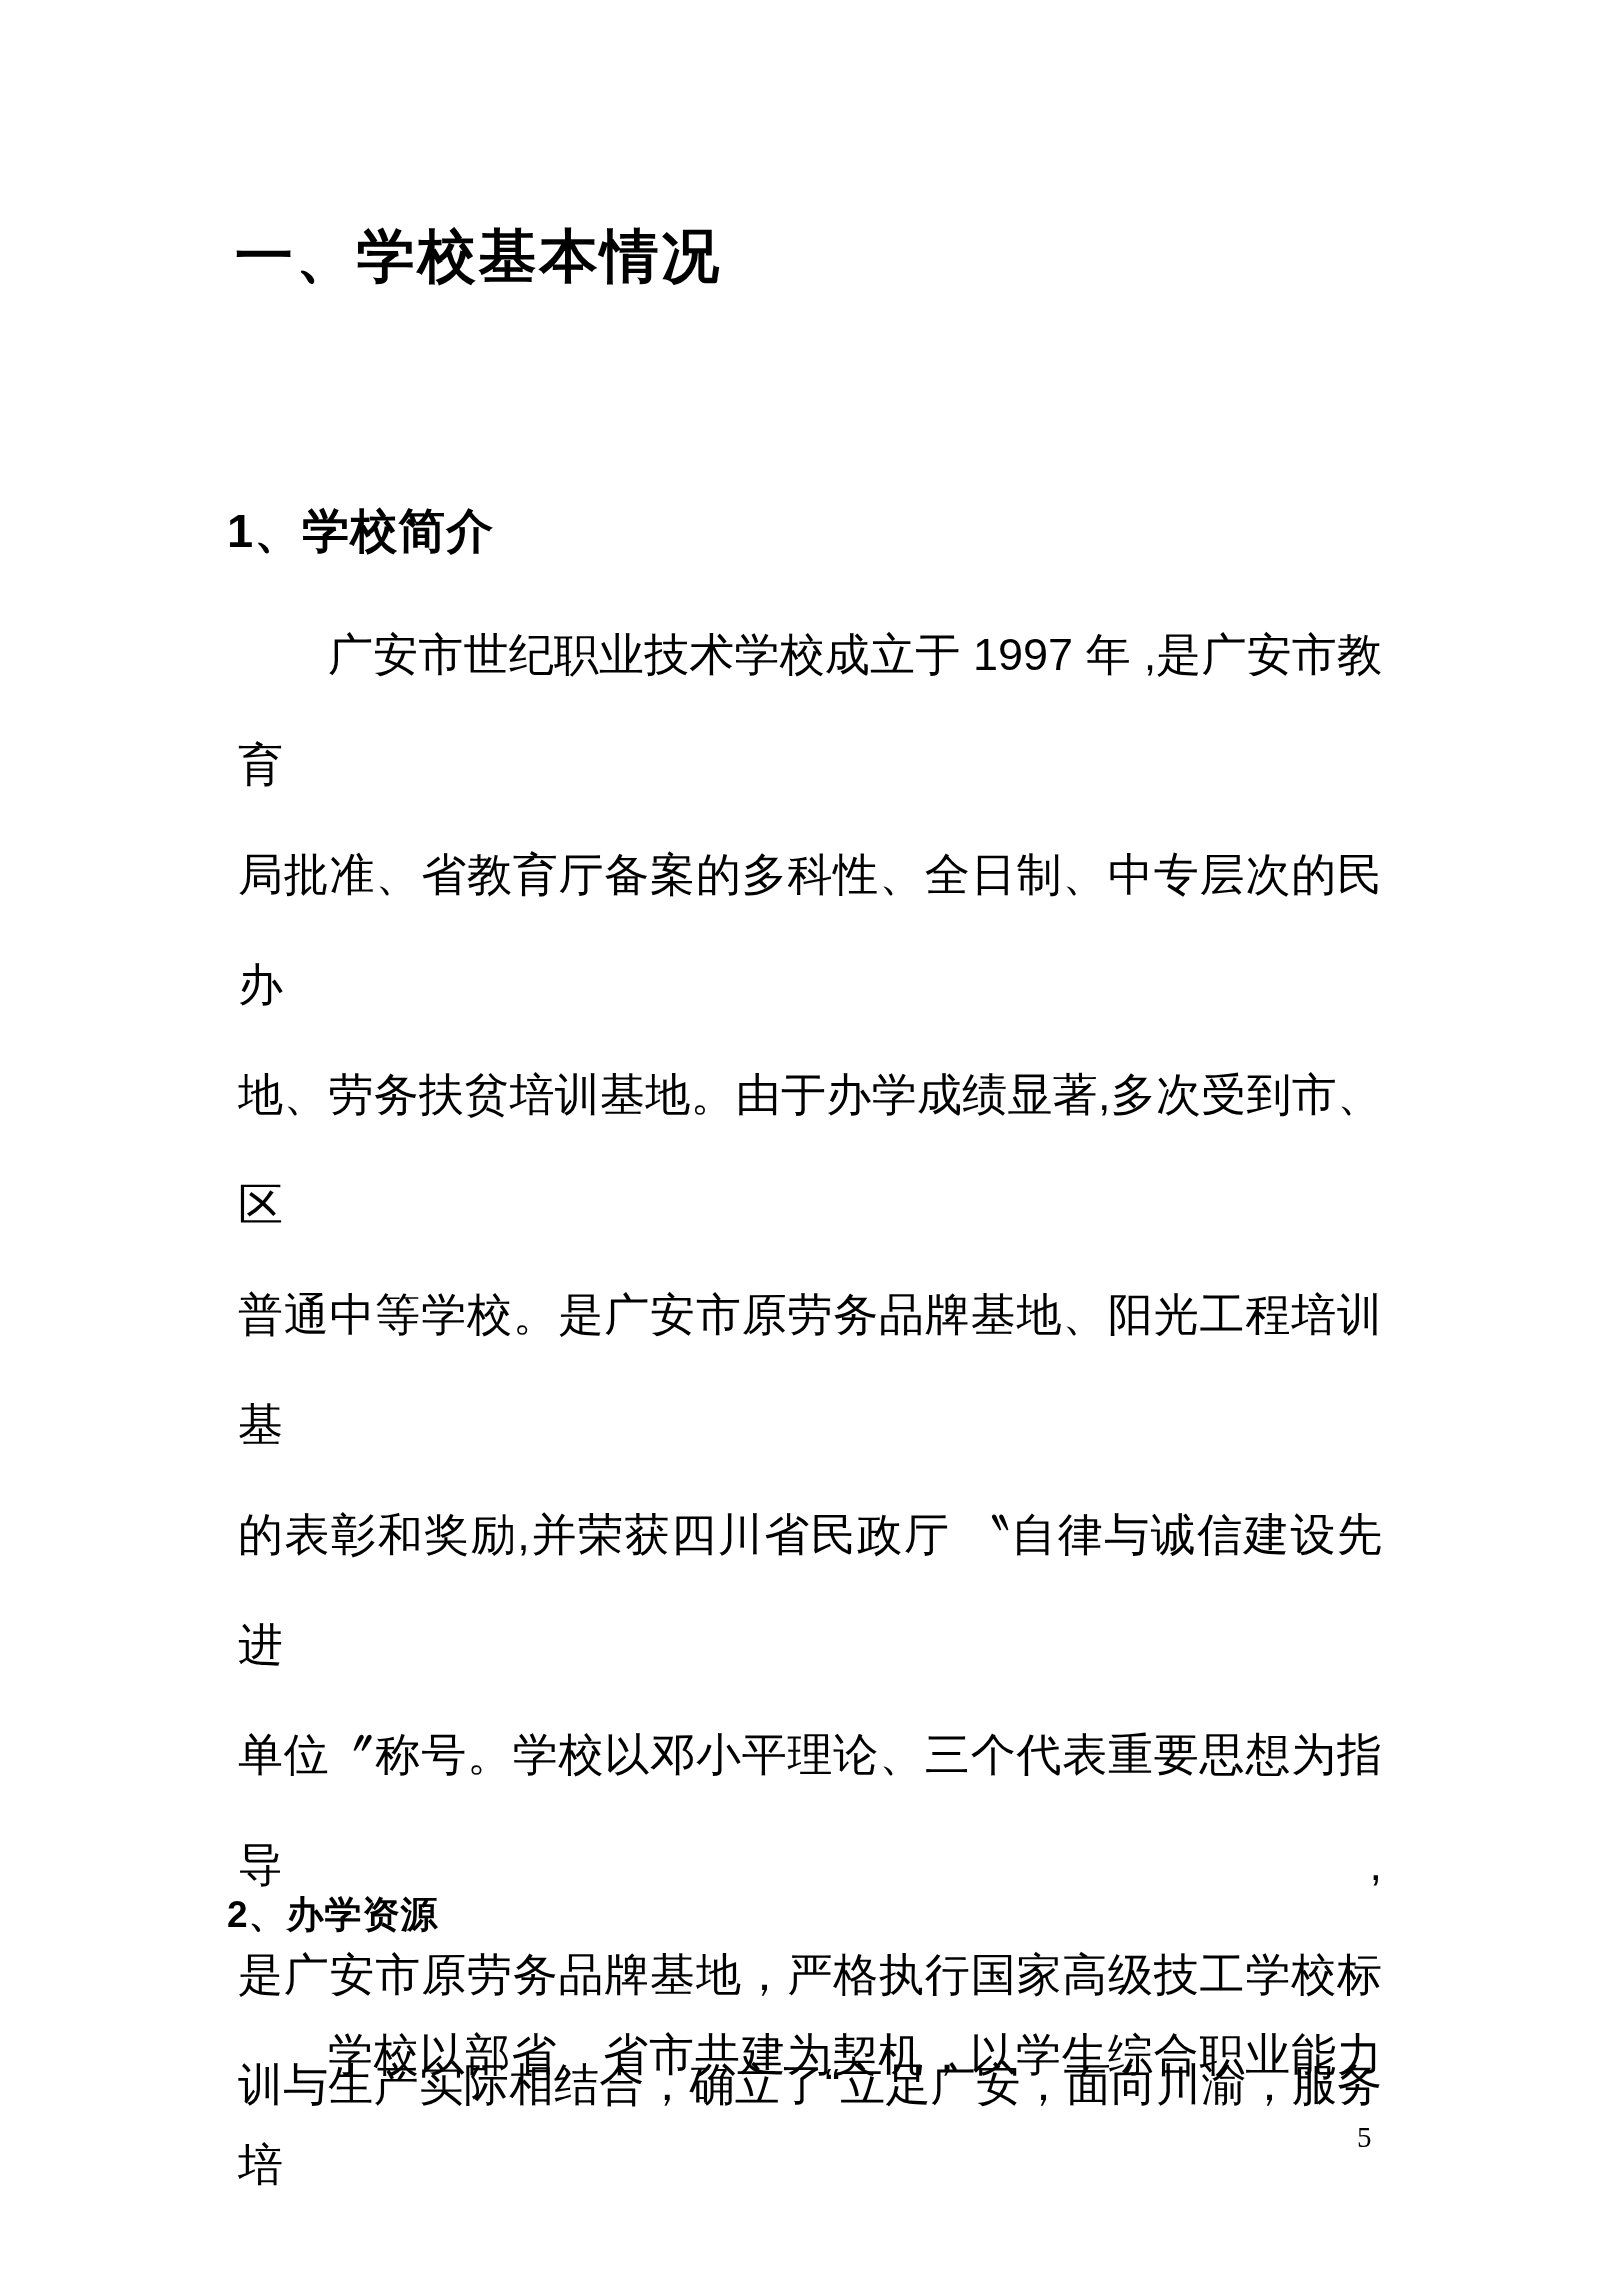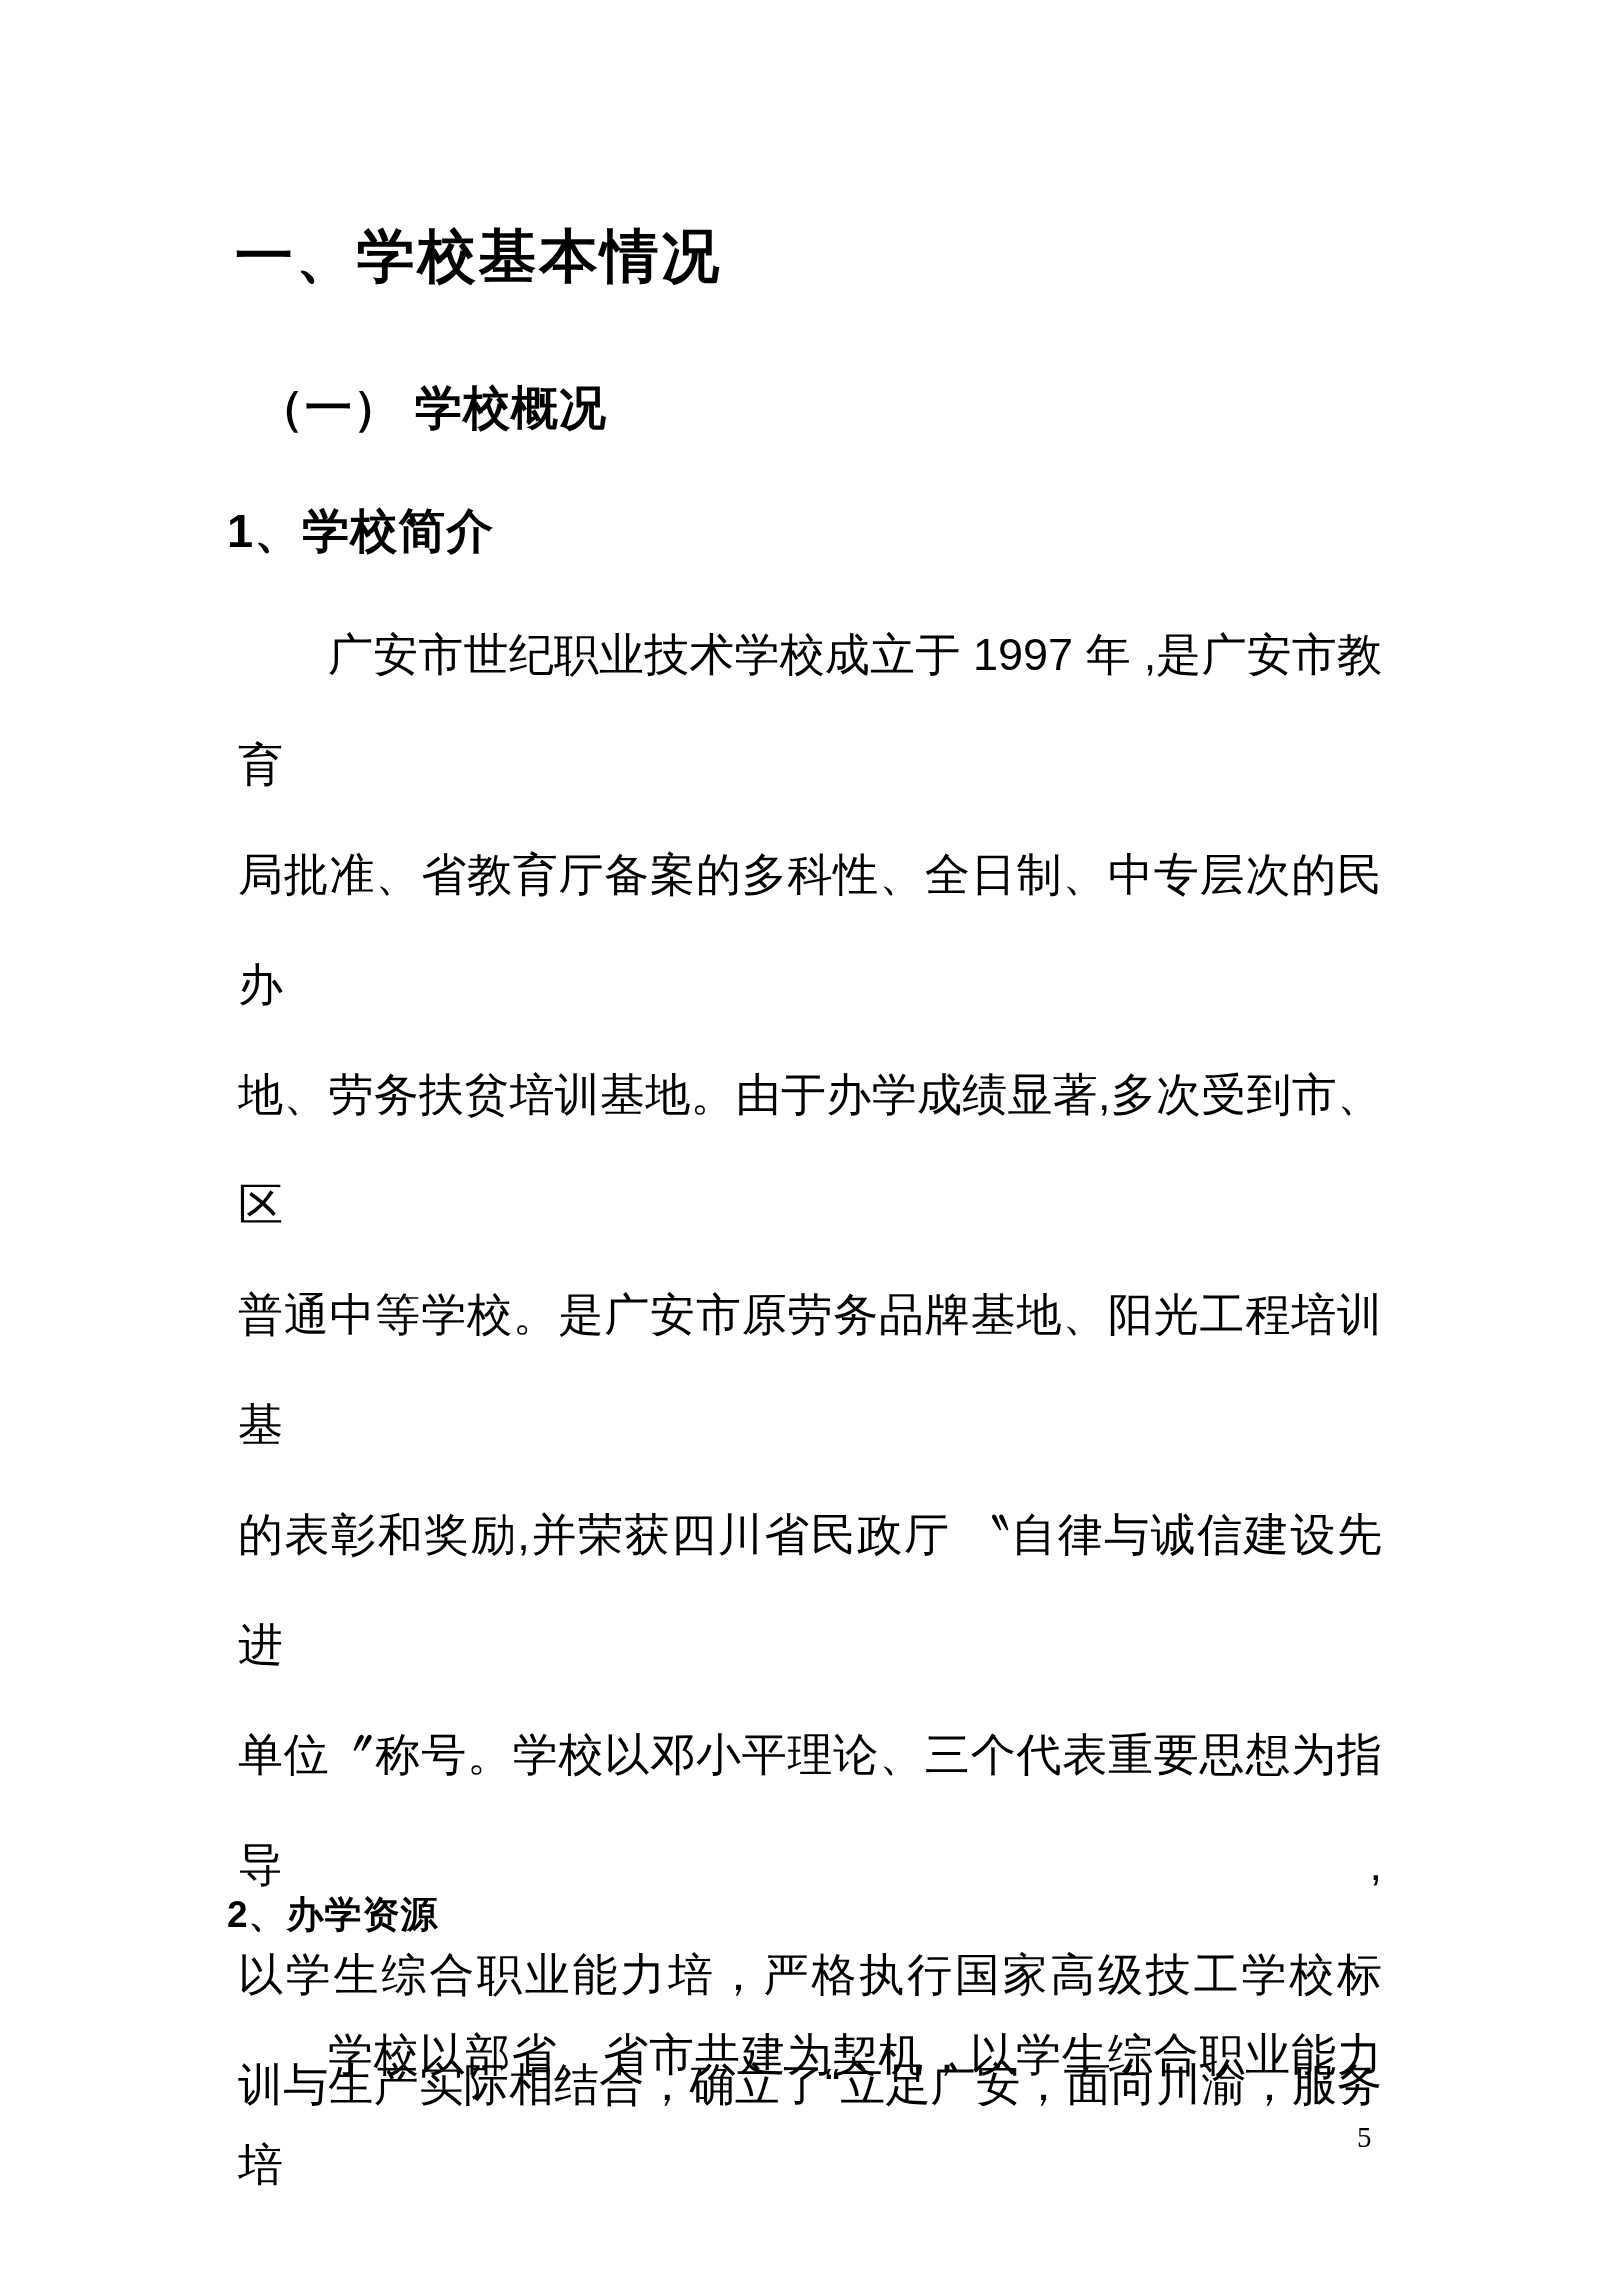--- a/index.html
+++ b/index.html
@@ -84,32 +84,31 @@
     font-family: "Liberation Serif", "DejaVu Serif", serif;
   }
 </style>
 </head>
 <body>
 
 <div class="page">
 
   <div class="doc-title">一、学校基本情况</div>
 
-  <div class="heading-l2">（一） 学校概况</div>
 
   <div class="heading-l3-a">1、学校简介</div>
 
   <div class="para-1">
     <div class="body-line first-line">广安市世纪职业技术学校成立于 1997 年 ,是广安市教育</div>
     <div class="body-line">局批准、省教育厅备案的多科性、全日制、中专层次的民办</div>
     <div class="body-line">地、劳务扶贫培训基地。由于办学成绩显著,多次受到市、区</div>
     <div class="body-line">普通中等学校。是广安市原劳务品牌基地、阳光工程培训基</div>
     <div class="body-line">的表彰和奖励,并荣获四川省民政厅 〝自律与诚信建设先进</div>
     <div class="body-line">单位〞称号。学校以邓小平理论、三个代表重要思想为指导,</div>
-    <div class="body-line">以学生综合职业能力培，严格执行国家高级技工学校标</div>
+    <div class="body-line">是广安市原劳务品牌基地，严格执行国家高级技工学校标</div>
     <div class="body-line">训与生产实际相结合，确立了“立足广安，面向川渝，服务</div>
 
   </div>
 
   <div class="heading-l3-b">2、办学资源</div>
 
   <div class="para-2">
     <div class="body-line first-line">学校以部省、省市共建为契机，以学生综合职业能力培</div>
   </div>
 

